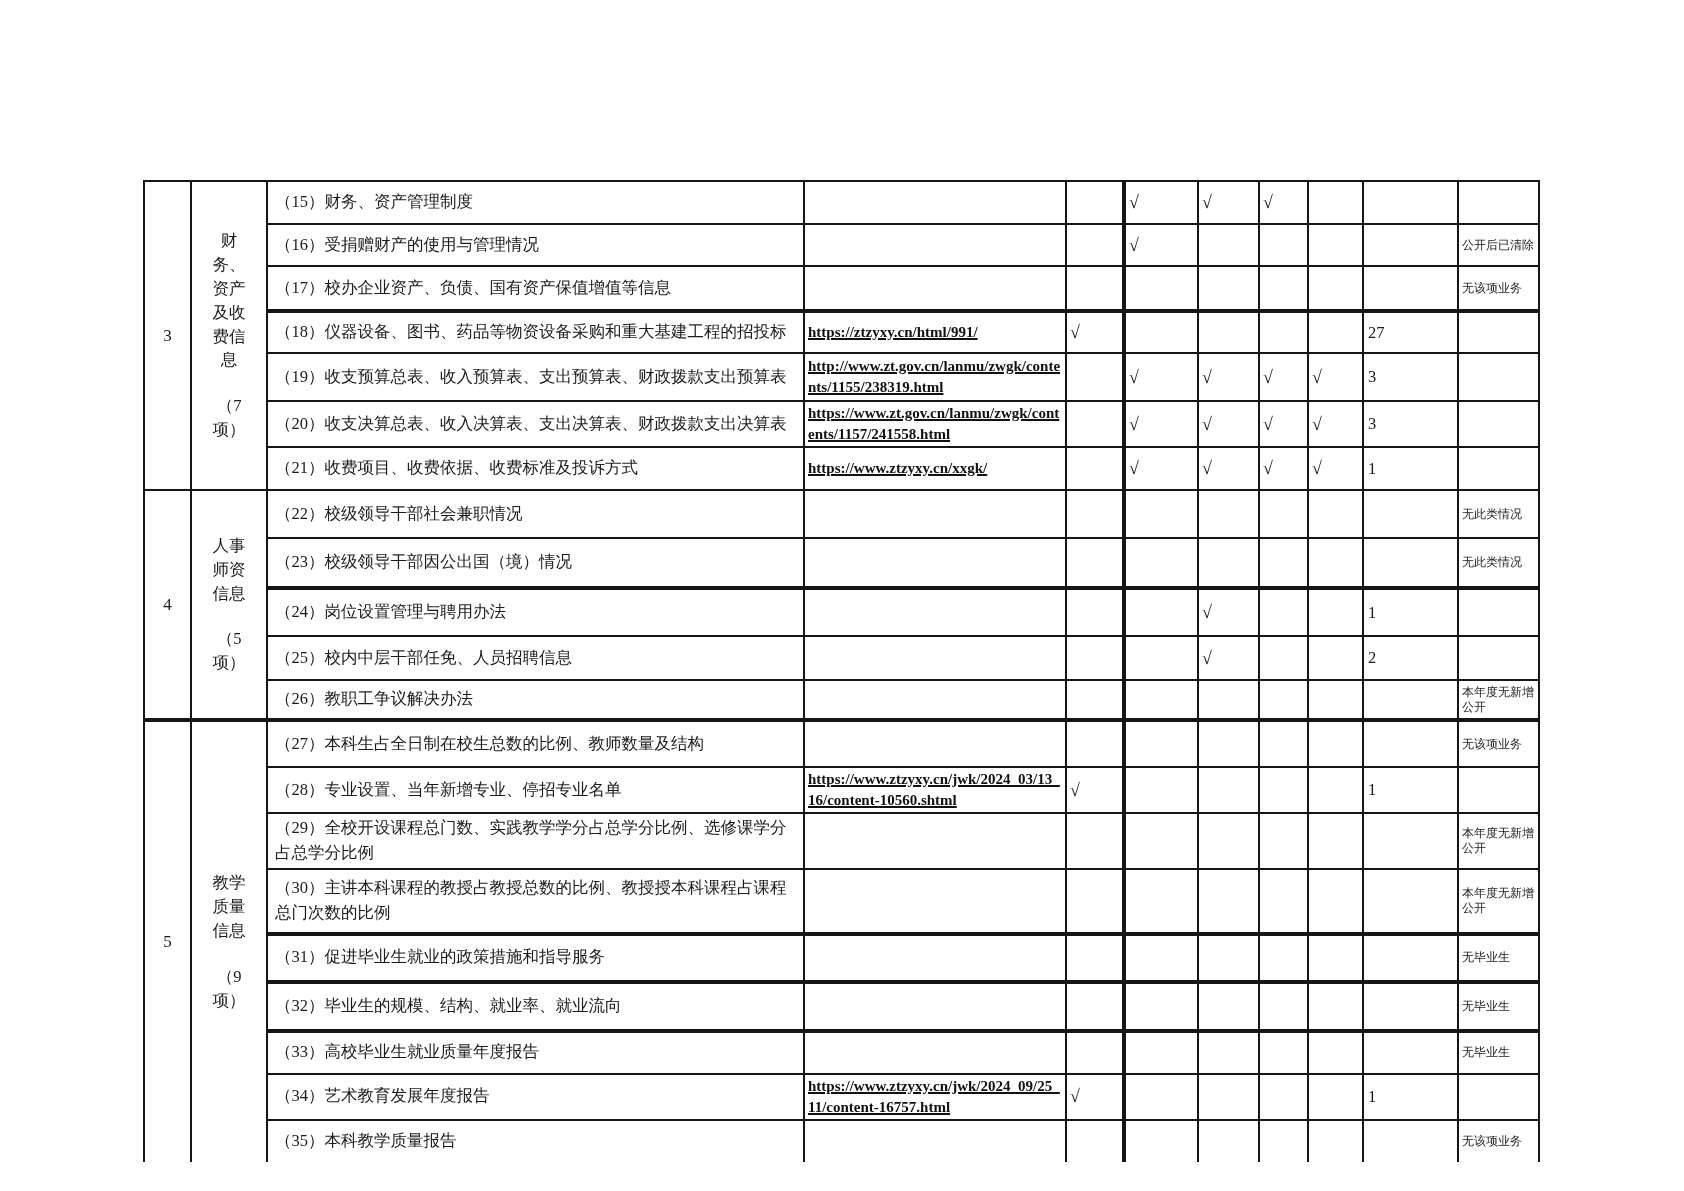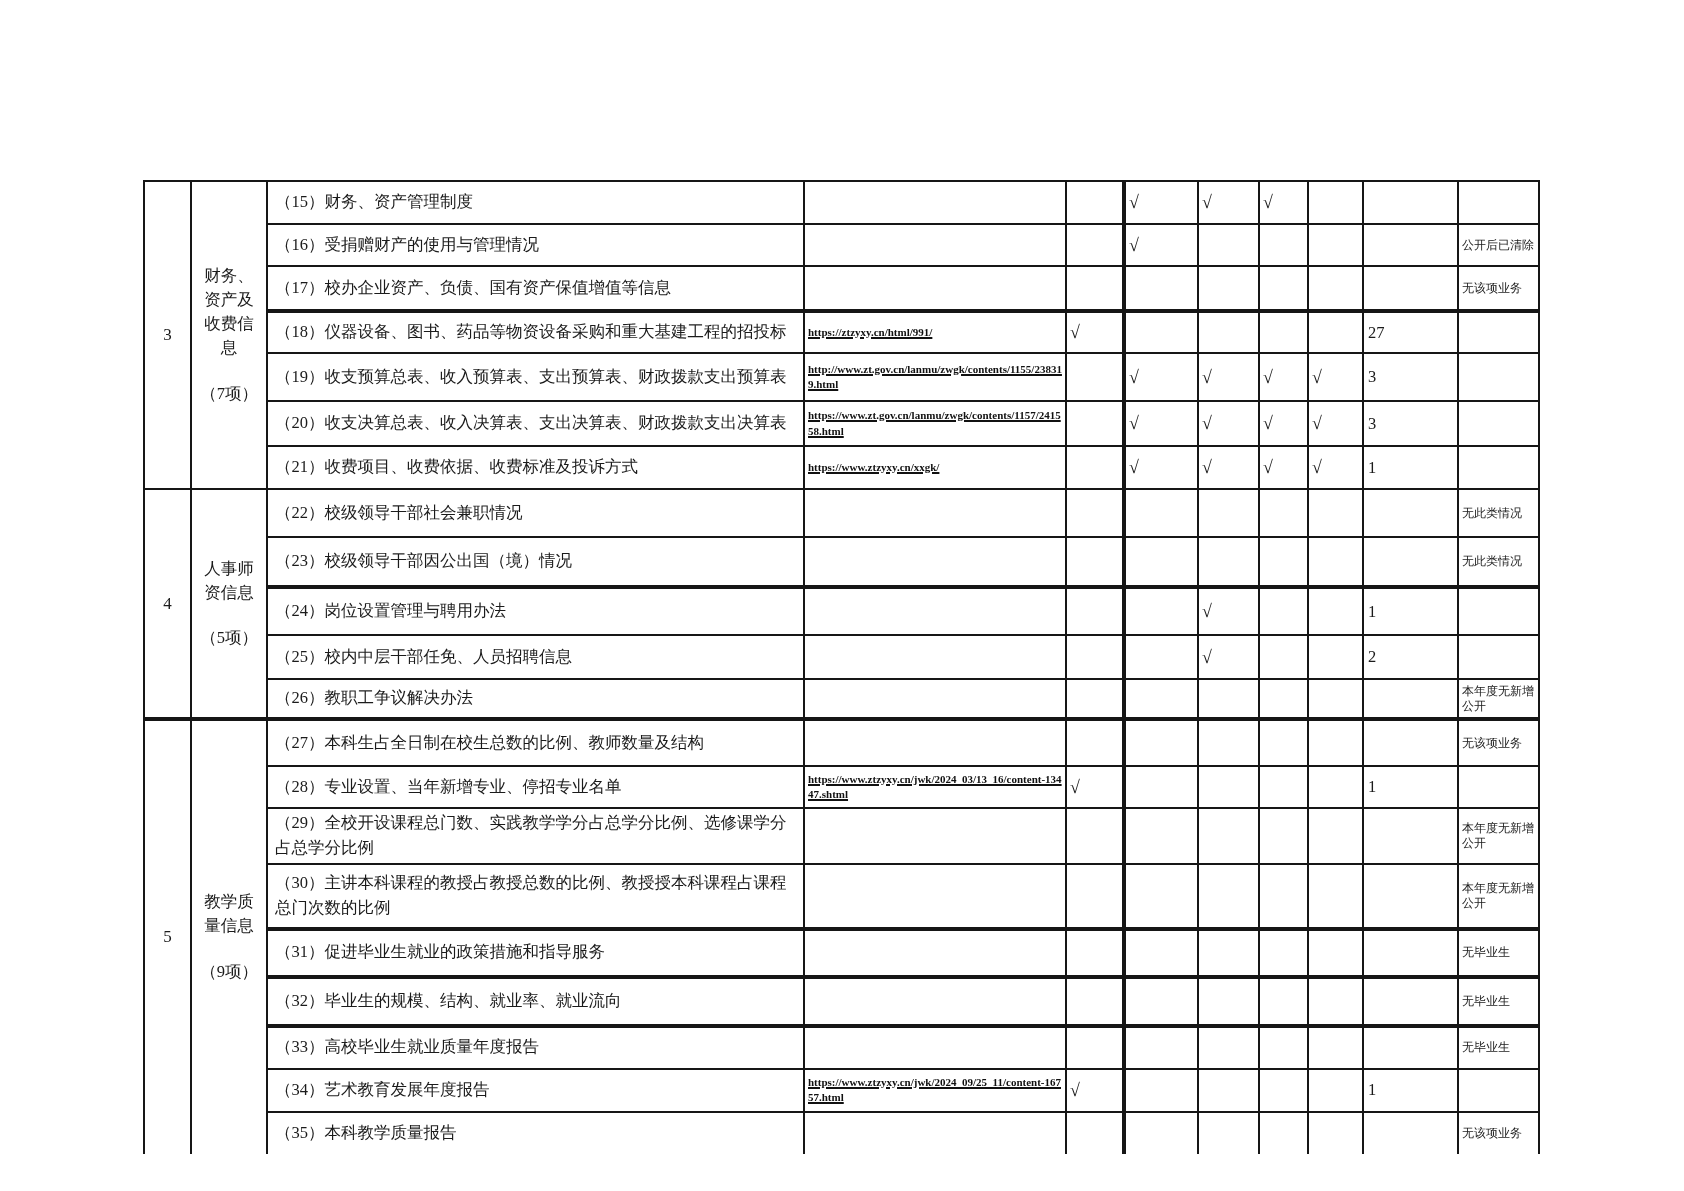--- a/index.html
+++ b/index.html
@@ -4,24 +4,24 @@
 <style>
   html,body{margin:0;padding:0;background:#ffffff;}
   body{width:1684px;height:1191px;position:relative;overflow:hidden;
        font-family:"Liberation Serif","DejaVu Serif",serif;color:#1b1b1b;}
   .sheet{position:absolute;left:143px;top:180px;}
   table{border-collapse:collapse;table-layout:fixed;width:1395px;}
   td{border:2px solid #161616;padding:0;vertical-align:middle;
      font-family:"Liberation Serif","DejaVu Serif",serif;color:#1b1b1b;
      overflow:hidden;}
   td.serial{text-align:center;font-size:17px;}
-  td.cat{text-align:center;font-size:16.5px;line-height:1.45;padding:2px 6px;}
+  td.cat{text-align:center;font-size:16.5px;line-height:1.45;padding:2px 18px;}
   .cat-count{margin-top:22px;}
   td.item{font-size:16.5px;line-height:1.5;padding:2px 6px 2px 7px;text-align:left;border-radius:20px;}
-  td.url{font-size:11px;line-height:1.4;padding:1px 3px;word-break:break-all;}
+  td.url{font-size:15px;line-height:1.4;padding:1px 3px;word-break:break-all;}
   .url-link{font-weight:bold;text-decoration:underline;text-decoration-thickness:1.5px;color:#111;}
   td.chk{font-size:18px;padding-left:3px;text-align:left;}
   td.cnt{font-size:16.5px;padding-left:4px;text-align:left;}
   td.rem{font-size:12px;line-height:1.25;padding:1px 3px;text-align:left;}
   td.vthick{border-left-width:4px;}
   tr.thick td{border-top-width:4px;}
   td.thick-cell{border-top-width:4px;}
   td.no-bottom{border-bottom:none;}
 </style>
 </head>
@@ -196,21 +196,21 @@
           <td class="chk"></td>
           <td class="chk vthick"></td>
           <td class="chk"></td>
           <td class="chk"></td>
           <td class="chk"></td>
           <td class="cnt"></td>
           <td class="rem">无该项业务</td>
         </tr>
         <tr style="height: 42px;">
           <td class="item">（28）专业设置、当年新增专业、停招专业名单</td>
-          <td class="url"><span class="url-link">https://www.ztzyxy.cn/jwk/2024_03/13_16/content-13447.shtml</span></td>
+          <td class="url"><span class="url-link">https://www.ztzyxy.cn/jwk/2024_03/13_16/content-10560.shtml</span></td>
           <td class="chk">√</td>
           <td class="chk vthick"></td>
           <td class="chk"></td>
           <td class="chk"></td>
           <td class="chk"></td>
           <td class="cnt">1</td>
           <td class="rem"></td>
         </tr>
         <tr style="height: 48px;">
           <td class="item">（29）全校开设课程总门数、实践教学学分占总学分比例、选修课学分占总学分比例</td>

